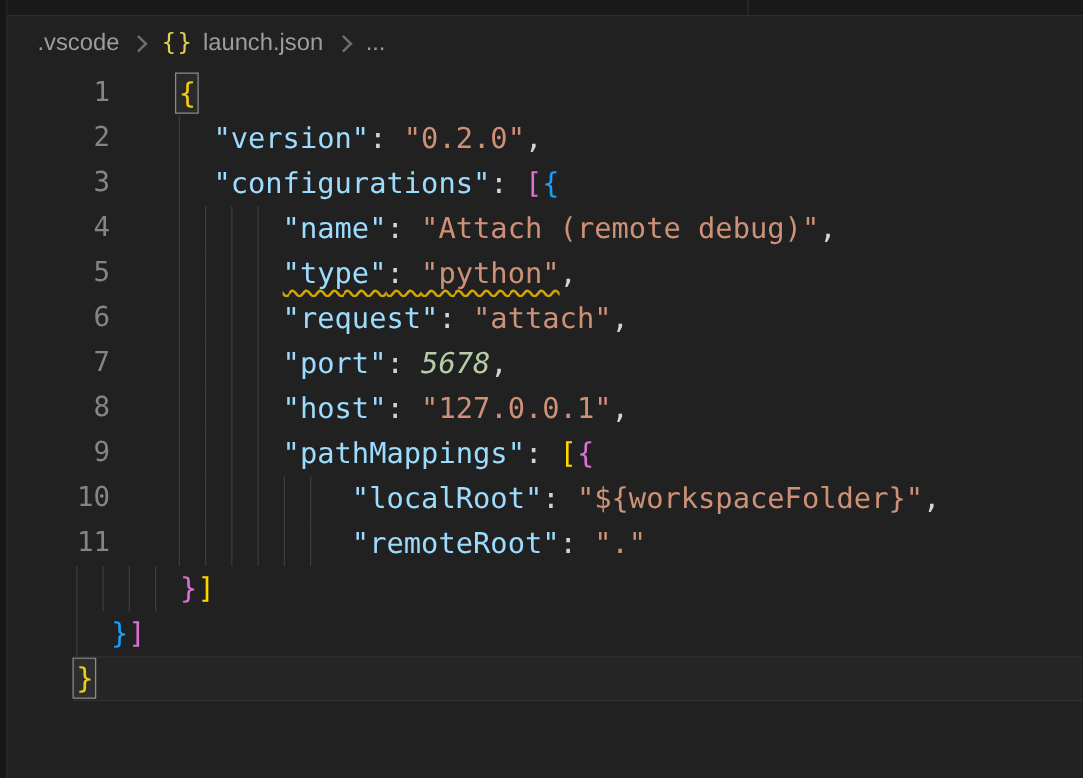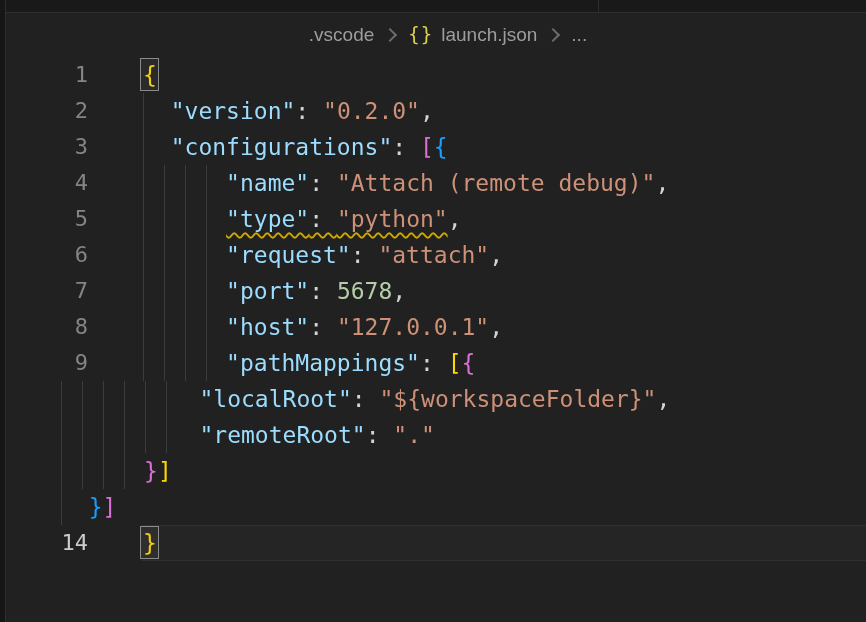--- a/index.html
+++ b/index.html
@@ -24,21 +24,20 @@
     position:absolute;left:592px;top:0;width:1px;height:12px;
     background:var(--border,#2e2e2e);
   }
   
   .breadcrumbs{
     position:absolute;left:6px;right:0;top:13px;height:43px;
     display:flex;align-items:center;
     padding-left:24px;
     color:var(--breadcrumb_fg,#9d9d9d);
     font-size:19px;
-    justify-content:center;
   }
   .crumb{white-space:nowrap;cursor:pointer;}
   .crumb-sep{
     width:8px;height:8px;margin:0 13px 0 11px;
     border-right:2px solid var(--breadcrumb_chevron,#6d6d6d);
     border-bottom:2px solid var(--breadcrumb_chevron,#6d6d6d);
     transform:rotate(-45deg);
     display:inline-block;flex:0 0 auto;
   }
   .json-icon{
@@ -58,21 +57,21 @@
     font-size:22px;cursor:pointer;user-select:none;
   }
   .code{
     position:relative;flex:1;white-space:pre;padding-left:55px;
     color:var(--punctuation,#d4d4d4);cursor:text;
   }
   .guide{position:absolute;top:0;bottom:0;width:1px;background:var(--indent_guide,#3c3c3c);}
   .tk-pun{color:var(--punctuation,#d4d4d4);}
   .tk-key{color:var(--property,#9cdcfe);}
   .tk-str{color:var(--string,#ce9178);}
-  .tk-num{color:var(--number,#b5cea8);}
+  .tk-num{color:var(--number,#b5cea8);font-style:italic;}
   .tk-b1{color:var(--bracket_gold,#ffd700);}
   .tk-b2{color:var(--bracket_pink,#da70d6);}
   .tk-b3{color:var(--bracket_blue,#179fff);}
   .tk-ws{color:transparent;}
   .match-box{position:relative;}
   .match-box::after{
     content:"";position:absolute;left:-3px;right:-2px;top:-4px;bottom:-3px;
     border:1px solid var(--match_border,#8a8a8a);
     background:rgba(130,130,130,0.10);
     pointer-events:none;
@@ -141,29 +140,30 @@
       </div>
       <div class="line">
         <div class="ln">8</div>
         <div class="code"><span class="guide" style="left: 55px;"></span><span class="guide" style="left: 76px;"></span><span class="guide" style="left: 97px;"></span><span class="guide" style="left: 118px;"></span><span class="tk-ws">      </span><span class="tk-key">"host"</span><span class="tk-pun">: </span><span class="tk-str">"127.0.0.1"</span><span class="tk-pun">,</span></div>
       </div>
       <div class="line">
         <div class="ln">9</div>
         <div class="code"><span class="guide" style="left: 55px;"></span><span class="guide" style="left: 76px;"></span><span class="guide" style="left: 97px;"></span><span class="guide" style="left: 118px;"></span><span class="tk-ws">      </span><span class="tk-key">"pathMappings"</span><span class="tk-pun">: </span><span class="tk-b1">[</span><span class="tk-b2">{</span></div>
       </div>
       <div class="line">
+        <div class="ln">10</div>
         <div class="code"><span class="guide" style="left: 55px;"></span><span class="guide" style="left: 76px;"></span><span class="guide" style="left: 97px;"></span><span class="guide" style="left: 118px;"></span><span class="guide" style="left: 139px;"></span><span class="guide" style="left: 160px;"></span><span class="tk-ws">          </span><span class="tk-key">"localRoot"</span><span class="tk-pun">: </span><span class="tk-str">"${workspaceFolder}"</span><span class="tk-pun">,</span></div>
       </div>
       <div class="line">
+        <div class="ln">11</div>
         <div class="code"><span class="guide" style="left: 55px;"></span><span class="guide" style="left: 76px;"></span><span class="guide" style="left: 97px;"></span><span class="guide" style="left: 118px;"></span><span class="guide" style="left: 139px;"></span><span class="guide" style="left: 160px;"></span><span class="tk-ws">          </span><span class="tk-key">"remoteRoot"</span><span class="tk-pun">: </span><span class="tk-str">"."</span></div>
       </div>
       <div class="line">
         <div class="code"><span class="guide" style="left: 55px;"></span><span class="guide" style="left: 76px;"></span><span class="guide" style="left: 97px;"></span><span class="guide" style="left: 118px;"></span><span class="tk-ws">      </span><span class="tk-b2">}</span><span class="tk-b1">]</span></div>
       </div>
       <div class="line">
         <div class="code"><span class="guide" style="left: 55px;"></span><span class="tk-ws">  </span><span class="tk-b3">}</span><span class="tk-b2">]</span></div>
       </div>
       <div class="line active">
-        <div class="ln">14</div>
         <div class="code"><span class="tk-b1 match-box">}</span></div>
       </div>
     </div>
 </div>
 
 </body></html>

